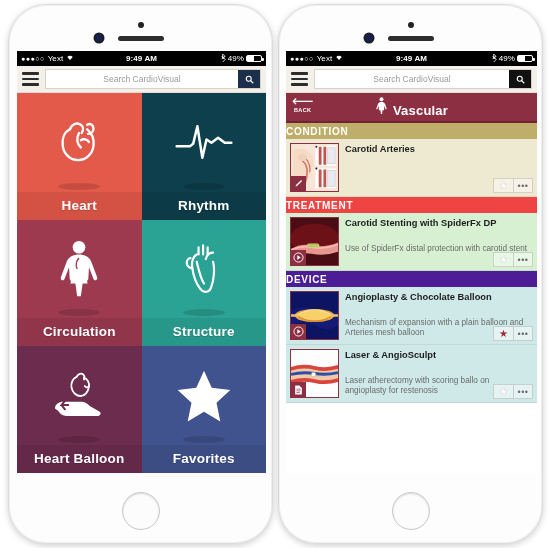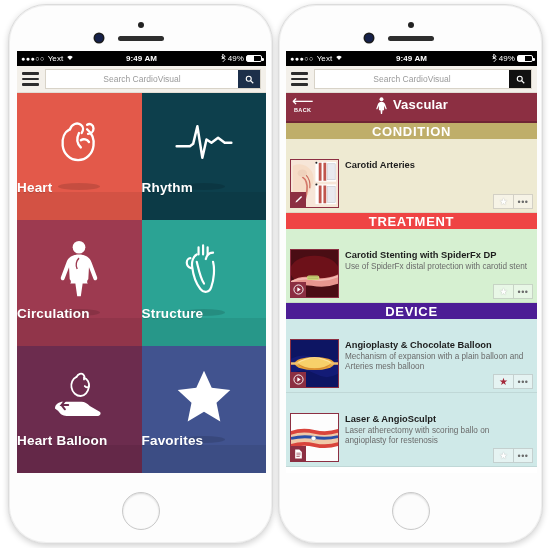--- a/index.html
+++ b/index.html
@@ -110,23 +110,23 @@
     position: absolute; top: 0; left: 0; right: 0; bottom: 28px;
     display: flex; align-items: center; justify-content: center;
   }
   .tile-icon svg { width: 58px; height: 58px; }
   .tile-shadow {
     position: absolute; bottom: 30px; left: 50%; margin-left: -21px;
     width: 42px; height: 7px; border-radius: 50%;
     background: rgba(0,0,0,.13);
   }
   .tile-label {
-    width: 100%; text-align: left;
+    width: 100%; text-align: center;
     font-size: 13.5px; font-weight: bold; color: #fff;
-    padding-bottom: 25px; letter-spacing: .2px;
+    padding-bottom: 7px; letter-spacing: .2px;
     text-shadow: 0 1px 1px rgba(0,0,0,.18);
     position: relative; z-index: 2;
   }
   .tile-foot {
     position: absolute; left: 0; right: 0; bottom: 0; height: 28px;
     background: rgba(0,0,0,.07);
   }
 
   
   .cat-header {
@@ -135,49 +135,49 @@
     border-bottom: 2px solid #6f2434;
   }
   .back-btn {
     position: absolute; left: 6px; top: 2px;
     display: flex; flex-direction: column; align-items: center; cursor: pointer;
     line-height: 1;
   }
   .back-arrow { font-size: 15px; color: #fff; line-height: 12px; }
   .back-label { font-size: 5.5px; font-weight: bold; letter-spacing: .4px; margin-top: 1px; }
   .cat-title-wrap {
-    width: 100%; display: flex; align-items: flex-start; justify-content: center; gap: 5px;
+    width: 100%; display: flex; align-items: flex-end; justify-content: center; gap: 5px;
   }
   .cat-title { font-size: 13px; font-weight: bold; letter-spacing: .2px; }
 
   .section-head {
-    height: 16px; display: flex; align-items: center; justify-content: center;
-    font-size: 13px; font-weight: bold; color: #fff; letter-spacing: .7px;
+    height: 16px; display: flex; align-items: center; 
+    font-size: 10px; font-weight: bold; color: #fff; letter-spacing: .7px;
   }
 
   .row {
-    display: flex; padding: 20px 4px 4px 4px; position: relative;
+    display: flex; padding: 4px 4px 4px 4px; position: relative;
     min-height: 58px; border-bottom: 1px solid rgba(0,0,0,.07);
   }
   .thumb {
     width: 49px; height: 49px; flex: 0 0 49px;
     border: 1.5px solid #8c2f42; position: relative; overflow: hidden; background: #fff;
   }
   .thumb-badge {
     position: absolute; left: 0; bottom: 0; width: 15px; height: 15px;
     background: #8c2f42; display: flex; align-items: center; justify-content: center;
     color: #fff; font-size: 9px; line-height: 1;
   }
   .row-text { flex: 1; padding: 1px 4px 0 6px; min-width: 0; }
   .row-title {
     font-size: 9.3px; font-weight: bold; color: #1d1d1d; line-height: 1.15;
     white-space: nowrap; overflow: hidden;
   }
   .row-sub {
-    font-size: 8.2px; color: #6a6a6a; line-height: 1.22; margin-top: 1px;
+    font-size: 8.2px; color: #6a6a6a; line-height: 1.22; margin-top: 15px;
   }
   .row-actions {
     position: absolute; right: 4px; bottom: 3px;
     display: flex; align-items: center;
     border: 1px solid rgba(0,0,0,.14); background: rgba(255,255,255,.45);
     height: 15px;
   }
   .act { width: 19px; display: flex; align-items: center; justify-content: center;
          cursor: pointer; font-size: 9px; height: 100%; }
   .act.sep { border-left: 1px solid rgba(0,0,0,.14); }

